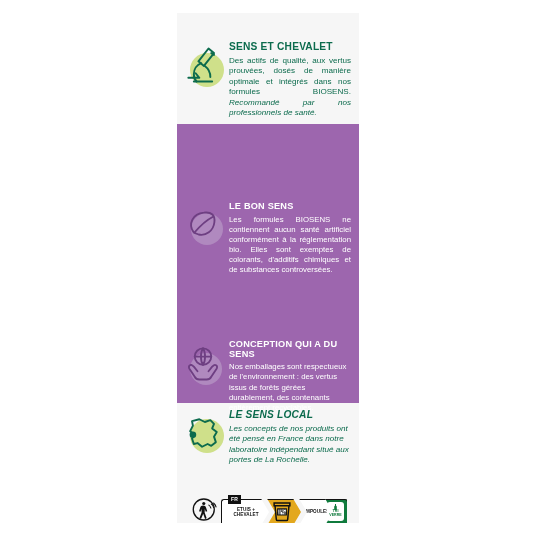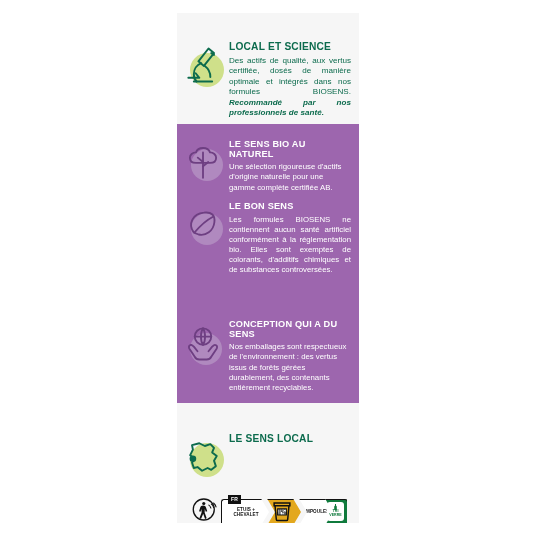--- a/index.html
+++ b/index.html
@@ -54,34 +54,34 @@
     line-height:1.05;
   }
   .b{
     margin:0;
     line-height:1.30;
   }
 
   
   .green .h{color:#0c6b4d;font-size:10.2px;}
   .green .b{color:#0c6b4d;font-size:8.1px;}
-  .green .b .it{font-style:italic;font-weight:bold;}
+  .green .b .it{font-style:italic;font-weight:normal;}
 
   
   .white .h{color:#ffffff;font-size:9.2px;}
   .white .b{color:#ffffff;font-size:7.8px;}
 
   .just{text-align:justify;}
 
   
   #sec-science{top:28px;}
   #sec-bio{top:126px;}
   #sec-bonsens{top:188px;}
-  #sec-conception{top:306px;}
-  #sec-local{top:420px;}
+  #sec-conception{top:326px;}
+  #sec-local{top:396px;font-style:italic;}
 
   
   .recycle{
     position:absolute;
     left:13px;top:478px;
     width:158px;height:40px;
     display:flex;align-items:center;
   }
   .tidyman{width:31px;min-width:31px;}
   .bar{
@@ -141,40 +141,25 @@
         <svg width="44" height="44" viewBox="0 0 48 48" fill="none" stroke="#0c6b4d" stroke-width="2.1" stroke-linecap="round" stroke-linejoin="round">
           <path d="M30 6l6 5-11 14-6-5z"></path>
           <path d="M22 22c-5 2-8 7-8 12 0 3 1 6 3 8"></path>
           <path d="M26 25c4 3 6 7 6 12"></path>
           <path d="M14 42h20"></path>
           <path d="M8 38h12l-4-5"></path>
           <path d="M33 11l3 2"></path>
         </svg>
       </div>
       <div class="txt">
-        <div class="h">LOCAL ET SCIENCE</div>
-        <p class="b just"><span>Des actifs de qualité, aux vertus certifiée, dosés de manière optimale et intégrés dans nos formules BIOSENS. </span><span class="it">Recommandé par nos professionnels de santé.</span></p>
-      </div>
-    </div>
-
-    <div class="sec white" id="sec-bio">
-      <div class="ico">
-        <div class="blob" style="width:32px;height:32px;left:14px;top:10px;background:#b089bf;"></div>
-        <svg width="42" height="42" viewBox="0 0 48 48" fill="none" stroke="#6e3f82" stroke-width="2.1" stroke-linecap="round" stroke-linejoin="round">
-          <path d="M24 8c-4 0-7 2-8 5-4 0-7 3-7 6 0 4 3 6 7 6h16c4 0 7-2 7-6 0-3-3-6-7-6-1-3-4-5-8-5z"></path>
-          <path d="M24 13v29"></path>
-          <path d="M24 24l-6-5"></path>
-          <path d="M24 29l6-5"></path>
-        </svg>
-      </div>
-      <div class="txt">
-        <div class="h">LE SENS BIO AU NATUREL</div>
-        <p class="b">Une sélection rigoureuse d'actifs d'origine naturelle pour une gamme complète certifiée AB.</p>
-      </div>
-    </div>
+        <div class="h">SENS ET CHEVALET</div>
+        <p class="b just"><span>Des actifs de qualité, aux vertus prouvées, dosés de manière optimale et intégrés dans nos formules BIOSENS. </span><span class="it">Recommandé par nos professionnels de santé.</span></p>
+      </div>
+    </div>
+
 
     <div class="sec white" id="sec-bonsens">
       <div class="ico">
         <div class="blob" style="width:32px;height:32px;left:14px;top:12px;background:#b089bf;"></div>
         <svg width="42" height="42" viewBox="0 0 48 48" fill="none" stroke="#6e3f82" stroke-width="2.1" stroke-linecap="round" stroke-linejoin="round">
           <path d="M13 33C7 24 12 12 25 11c9-1 13 3 12 11-1 10-10 16-18 14-3-1-5-2-6-3z"></path>
           <path d="M14 34C20 27 27 20 35 16"></path>
         </svg>
       </div>
       <div class="txt">
@@ -202,20 +187,21 @@
     <div class="sec green" id="sec-local">
       <div class="ico">
         <div class="blob" style="width:34px;height:34px;left:13px;top:10px;background:#cfe08a;"></div>
         <svg width="44" height="44" viewBox="0 0 48 48" fill="none" stroke="#0c6b4d" stroke-width="2.1" stroke-linecap="round" stroke-linejoin="round">
           <path d="M20 9l6 3 6-2 4 4-2 5 5 4-3 5 2 6-5 4-4-2-6 3-5-4-4 1-2-6 3-4-5-4 3-6-1-5z"></path>
           <circle cx="13" cy="26" r="3.6" fill="#0c6b4d" stroke="none"></circle>
         </svg>
       </div>
       <div class="txt">
         <div class="h">LE SENS LOCAL</div>
+        <p class="b">Les concepts de nos produits ont été pensé en France dans notre laboratoire indépendant situé aux portes de La Rochelle.</p>
       </div>
     </div>
 
     <div class="recycle">
       <div class="tidyman">
         <svg width="29" height="29" viewBox="0 0 40 40" fill="none">
           <circle cx="19" cy="20" r="14.5" stroke="#111" stroke-width="1.8" fill="none"></circle>
           <path d="M19 9.5a2.2 2.2 0 1 0 0 4.4 2.2 2.2 0 0 0 0-4.4z" fill="#111"></path>
           <path d="M18 14.5c-2 0-3.5 1.2-4 3l-1.5 5 2 .7 1.3-4 .2 5-3 8 2.2.8 3-7 2.6 7 2.2-.8-2.8-8 .2-5 1.4 4 2-.7-1.6-5c-.5-1.8-2-3-4-3z" fill="#111"></path>
           <path d="M26 14c1.5 1 2.4 2.4 2.8 4M29.5 12.5c1.6 1.2 2.6 2.7 3 4.6M32.5 11c1.8 1.4 3 3.2 3.4 5.4" stroke="#111" stroke-width="1.5" stroke-linecap="round"></path>

